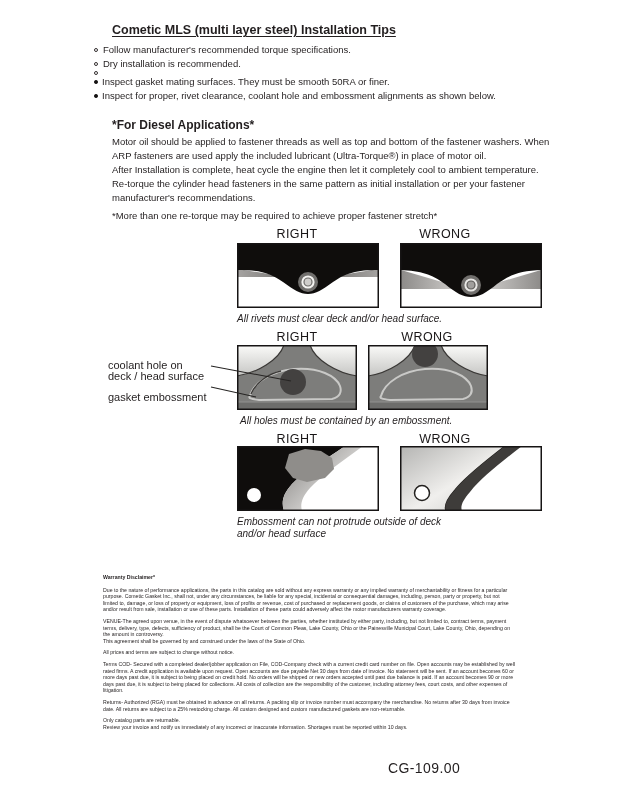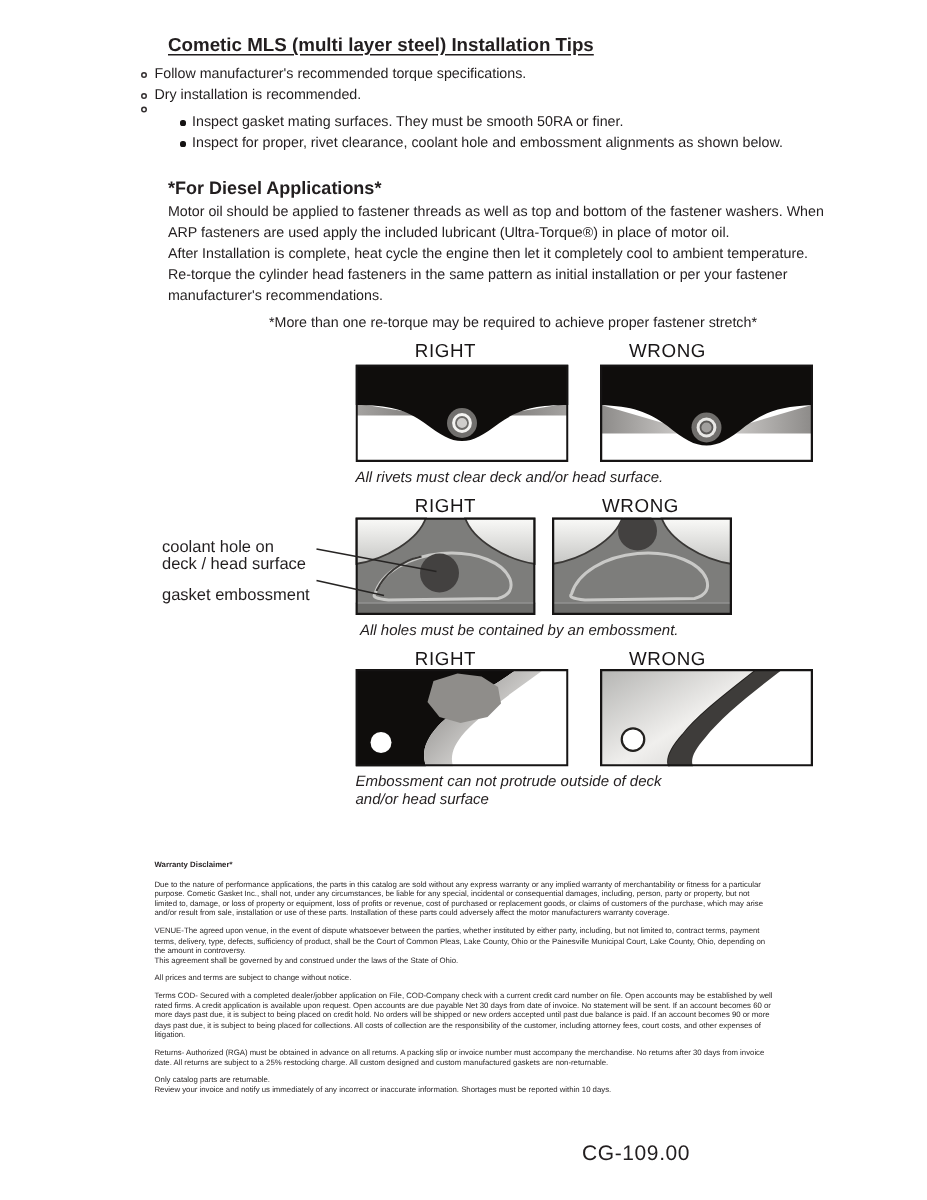--- a/index.html
+++ b/index.html
@@ -7,26 +7,26 @@
     position:relative;width:618px;height:800px;background:#ffffff;
     font-family:"Liberation Sans", sans-serif;color:#221e1f;overflow:hidden;
     margin:0 auto;
   }
   .abs{position:absolute;}
   
   .title{left:112px;top:23px;font-size:12.5px;font-weight:bold;text-decoration:underline;text-underline-offset:2px;text-align:right;}
   .bullets{left:94px;top:43px;font-size:9.5px;line-height:14px;width:460px;}
   .b-row{display:flex;align-items:center;}
   .dot{width:4px;height:4px;border:1px solid #332f30;border-radius:50%;margin-right:5px;flex:none;box-sizing:border-box;}
-  .b-row.sub{margin-left:26px;}
+  .b-row.sub{}
   .b-row.sub .dot{width:3.5px;height:3.5px;background:#151313;border-color:#151313;margin-right:4.5px;}
   
   .h2{left:112px;top:118px;font-size:12px;font-weight:bold;}
   .para{left:112px;width:442px;font-size:9.5px;line-height:14px;}
-  .p1{top:135px;} .p2{top:163px;} .note{top:209px;width:460px;text-align:center;}
+  .p1{top:135px;} .p2{top:163px;} .note{top:209px;width:460px;}
   
   .dlabel{font-size:12.5px;letter-spacing:.4px;text-align:center;width:120px;color:#181516;}
   .r1l{left:237px;top:227px;} .w1l{left:385px;top:227px;}
   .r2l{left:237px;top:330px;} .w2l{left:367px;top:330px;}
   .r3l{left:237px;top:432px;} .w3l{left:385px;top:432px;}
   .dbox svg{display:block;}
   .b1r{left:237px;top:243px;} .b1w{left:400px;top:243px;}
   .b2r{left:237px;top:345px;} .b2w{left:368px;top:345px;}
   .b3r{left:237px;top:446px;} .b3w{left:400px;top:446px;}
   .caption{font-size:10px;line-height:11.5px;white-space:pre-line;color:#221e1f;font-style:italic;}

